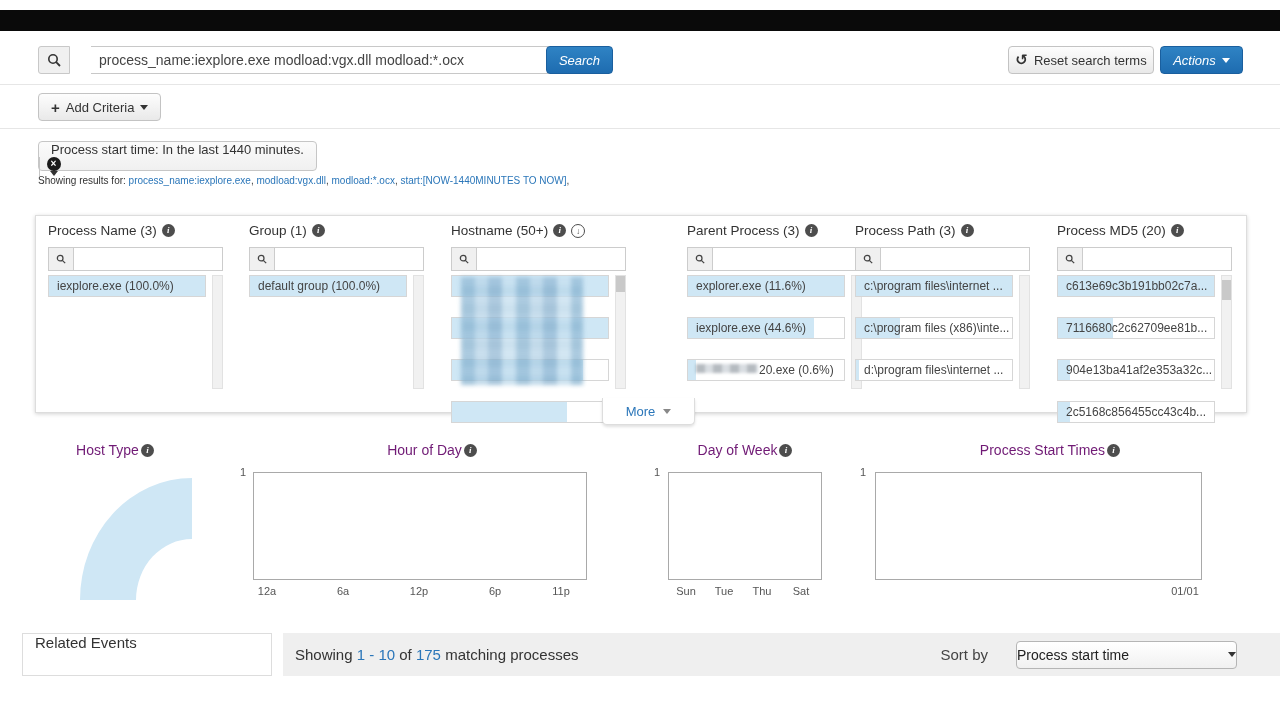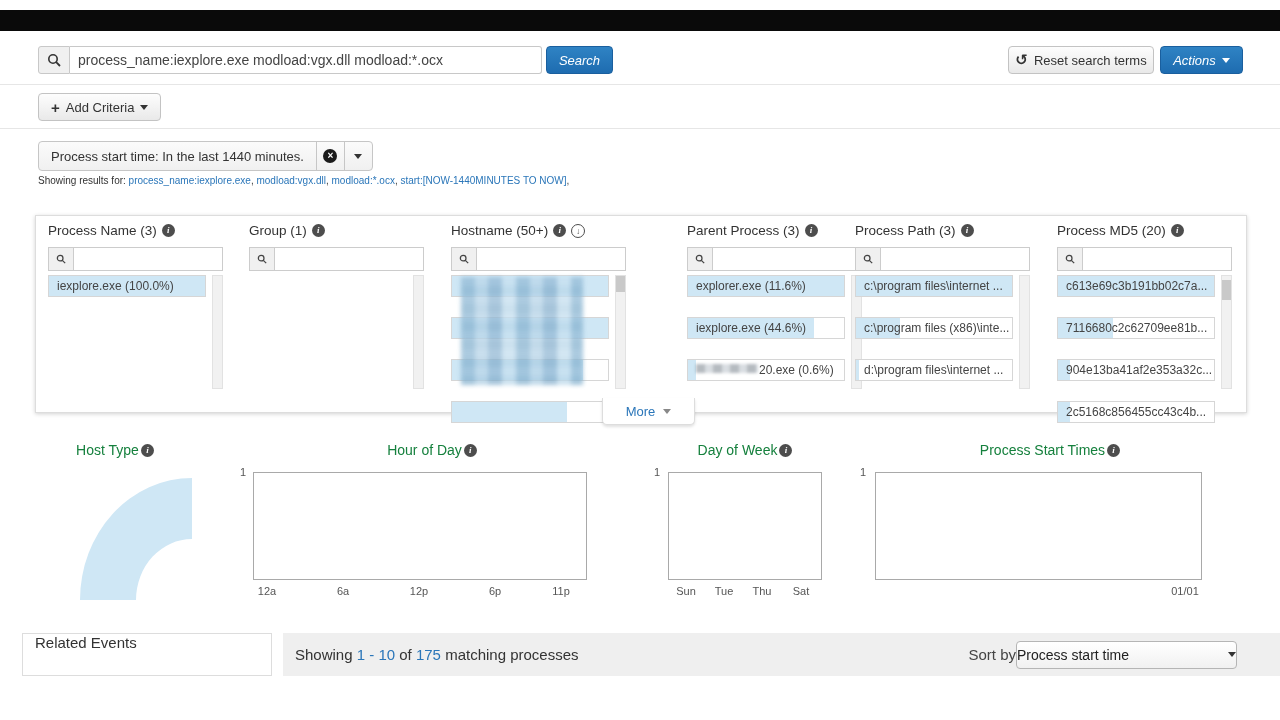--- a/index.html
+++ b/index.html
@@ -6,21 +6,21 @@
   .page{position:relative;width:1280px;height:720px;background:#fff;overflow:hidden;
         font-family:"Liberation Sans",sans-serif;color:#333;}
 
   
   .topbar{position:absolute;left:0;top:10px;width:1280px;height:21px;background:#0a0a0a;}
 
   
   .hr{position:absolute;left:0;width:1280px;height:1px;background:#e6e6e6;}
 
   
-  .search-group{position:absolute;left:38px;top:46px;display:flex;height:19px;}
+  .search-group{position:absolute;left:38px;top:46px;display:flex;height:19px;gap:21px;}
   .search-addon{width:30px;height:26px;border:1px solid #c8c8c8;background:#f0f0f0;
                 display:flex;align-items:center;justify-content:center;border-radius:3px 0 0 3px;}
   .search-input{width:455px;height:26px;border:1px solid #c8c8c8;border-left:none;outline:none;
                 padding:0 8px;font-size:14px;color:#444;font-family:"Liberation Sans",sans-serif;border-radius:0 3px 3px 0;}
   .btn{display:inline-flex;align-items:center;justify-content:center;gap:6px;border-radius:4px;
        font-size:13px;cursor:pointer;box-sizing:border-box;}
   .btn-primary{background:linear-gradient(#2f83c4,#1e6cb0);border:1px solid #1a5f9e;color:#fff;font-style:italic;}
   .btn-default{background:linear-gradient(#fdfdfd,#e9e9e9);border:1px solid #c3c3c3;color:#333;}
   .btn-search{position:absolute;left:546px;top:46px;width:67px;height:28px;}
   .btn-reset{position:absolute;left:1008px;top:46px;width:146px;height:28px;}
@@ -28,21 +28,21 @@
   .btn-addcriteria{position:absolute;left:38px;top:93px;height:28px;padding:0 12px;}
   .reset-ic{font-family:"DejaVu Sans",sans-serif;font-weight:700;font-size:15px;line-height:1;color:#333;}
   .plus-ic{font-weight:700;font-size:15px;line-height:1;}
   .caret{display:inline-block;width:0;height:0;border-left:4px solid transparent;
          border-right:4px solid transparent;border-top:5px solid #333;}
   .caret-white{border-top-color:#fff;}
   .caret-gray{border-top-color:#888;}
 
   
   .chip{position:absolute;left:38px;top:141px;height:28px;display:flex;align-items:stretch;
-        border:1px solid #c6c6c6;border-radius:4px;background:linear-gradient(#fbfbfb,#f0f0f0);}
+        border:1px solid #c6c6c6;border-radius:4px;background:linear-gradient(#fbfbfb,#f0f0f0);flex-direction:column;}
   .chip-text{display:flex;align-items:center;padding:0 12px;font-size:13px;color:#333;}
   .chip-btn{display:flex;align-items:center;justify-content:center;width:27px;border-left:1px solid #c6c6c6;cursor:pointer;}
   .xcirc{display:inline-block;width:14px;height:14px;border-radius:50%;background:#1b1b1b;color:#fff;
          font-size:10px;font-weight:700;line-height:14px;text-align:center;}
   .xcirc::after{content:"\00D7";}
 
   
   .results-line{position:absolute;left:38px;top:175px;font-size:10px;color:#333;}
   .results-line a{color:#2a76b9;text-decoration:none;}
   .sep{color:#444;}
@@ -76,33 +76,33 @@
   .redact-inline{display:inline-block;width:62px;height:9px;vertical-align:1px;margin-right:1px;filter:blur(1.5px);
      background:repeating-linear-gradient(90deg,rgba(120,130,140,.55) 0 9px,rgba(170,180,190,.45) 9px 17px);}
 
   
   .more-tab{position:absolute;left:602px;top:398px;width:91px;height:26px;background:#fff;z-index:6;
             border:1px solid #ddd;border-top:none;border-radius:0 0 5px 5px;box-shadow:0 2px 3px rgba(0,0,0,.12);
             display:flex;align-items:center;justify-content:center;gap:8px;cursor:pointer;
             font-size:13px;color:#2a76b9;}
 
   
-  .chart-title{position:absolute;top:442px;font-size:14px;color:#15803d;display:flex;align-items:center;justify-content:center;gap:2px;}
+  .chart-title{position:absolute;top:442px;font-size:14px;color:#701a75;display:flex;align-items:center;justify-content:center;gap:2px;}
   .plotbox{position:absolute;top:472px;background:#fff;border:1px solid #a9a9a9;}
   .ylab{position:absolute;top:466px;width:14px;text-align:right;font-size:11px;color:#555;}
   .tick{position:absolute;transform:translateX(-50%);font-size:11px;color:#555;white-space:nowrap;}
   .donut{position:absolute;left:80px;top:478px;}
 
   
   .rel-events{position:absolute;left:22px;top:633px;width:250px;height:43px;background:#fff;border:1px solid #ddd;
               box-sizing:border-box;display:flex;align-items:flex-start;padding-left:12px;font-size:15px;color:#333;cursor:pointer;}
   .results-bar{position:absolute;left:283px;top:633px;width:997px;height:43px;background:#efefef;
                box-sizing:border-box;display:flex;align-items:center;padding:0 43px 0 12px;font-size:15px;color:#333;}
   .results-bar b{font-weight:400;color:#2a76b9;}
-  .sort-wrap{margin-left:auto;display:flex;align-items:center;gap:0;}
+  .sort-wrap{margin-left:auto;display:flex;align-items:center;gap:28px;}
   .sort-label{color:#444;}
   .sort-select{width:221px;height:28px;background:linear-gradient(#fff,#f1f1f1);border:1px solid #b5b5b5;border-radius:4px;
                display:flex;align-items:center;justify-content:space-between;padding:0 0;box-sizing:border-box;
                font-size:14px;color:#222;cursor:pointer;}
 </style>
 </head>
 <body>
 
 <div class="page">
 
@@ -186,20 +186,26 @@
           <span class="info"></span>
         </div>
       <div class="fsearch">
         <span class="faddon">
             <svg width="10" height="10" viewBox="0 0 12 12">
               <circle cx="5" cy="5" r="3.4" fill="none" stroke="#444" stroke-width="1.5"></circle>
               <line x1="7.6" y1="7.6" x2="11" y2="11" stroke="#444" stroke-width="1.5"></line>
             </svg>
           </span>
         <input class="finput" style="">
+      </div>
+      <div class="flist">
+        <div class="facet-item">
+            <div class="fill" style="width: 100%;"></div>
+            <span class="flbl">default group (100.0%)</span>
+          </div>
       </div>
       <div class="fscroll"></div>
     </div>
 
     <div class="fcol" style="left:415px">
       <div class="fhead">
           <span>Hostname (50+)</span>
           <span class="info"></span>
           <span class="dlcirc"></span>
         </div>

